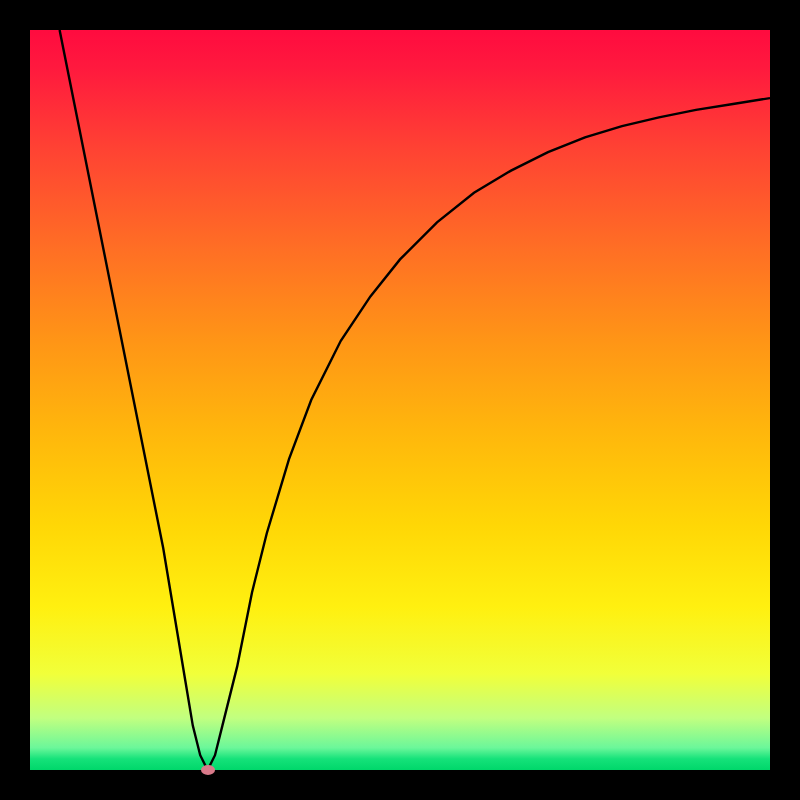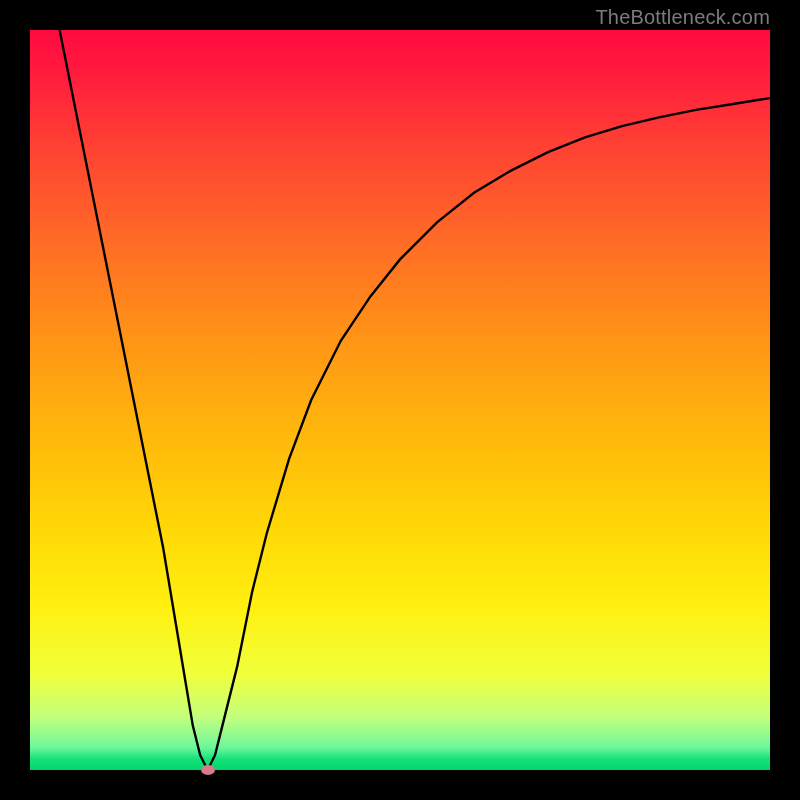--- a/index.html
+++ b/index.html
@@ -53,20 +53,19 @@
     height: 10px;
     border-radius: 50%;
     background: #d97a8a;
     transform: translate(-50%, -50%);
   }
 </style>
 </head>
 <body>
 
 <div class="outer">
-  <div class="watermark">TheBottleneck.com</div>
   <div class="plot-area">
     <svg class="curve" viewBox="0 0 740 740" preserveAspectRatio="none">
       <path id="curve-path" d="M29.60 0.00 L44.40 74.00 L59.20 148.00 L74.00 222.00 L88.80 296.00 L103.60 370.00 L118.40 444.00 L133.20 518.00 L148.00 606.80 L155.40 651.20 L162.80 695.60 L170.20 725.20 L177.60 740.00 L185.00 725.20 L192.40 695.60 L207.20 636.40 L222.00 562.40 L236.80 503.20 L259.00 429.20 L281.20 370.00 L310.80 310.80 L340.40 266.40 L370.00 229.40 L407.00 192.40 L444.00 162.80 L481.00 140.60 L518.00 122.10 L555.00 107.30 L592.00 96.20 L629.00 87.32 L666.00 79.92 L703.00 74.00 L740.00 68.08" stroke="#000" stroke-width="2.4" fill="none"></path>
     </svg>
     <div class="dot" id="marker-dot" style="left: 177.6px; top: 740px; background: rgb(217, 122, 138);"></div>
   </div>
 </div>
 
 </body></html>

